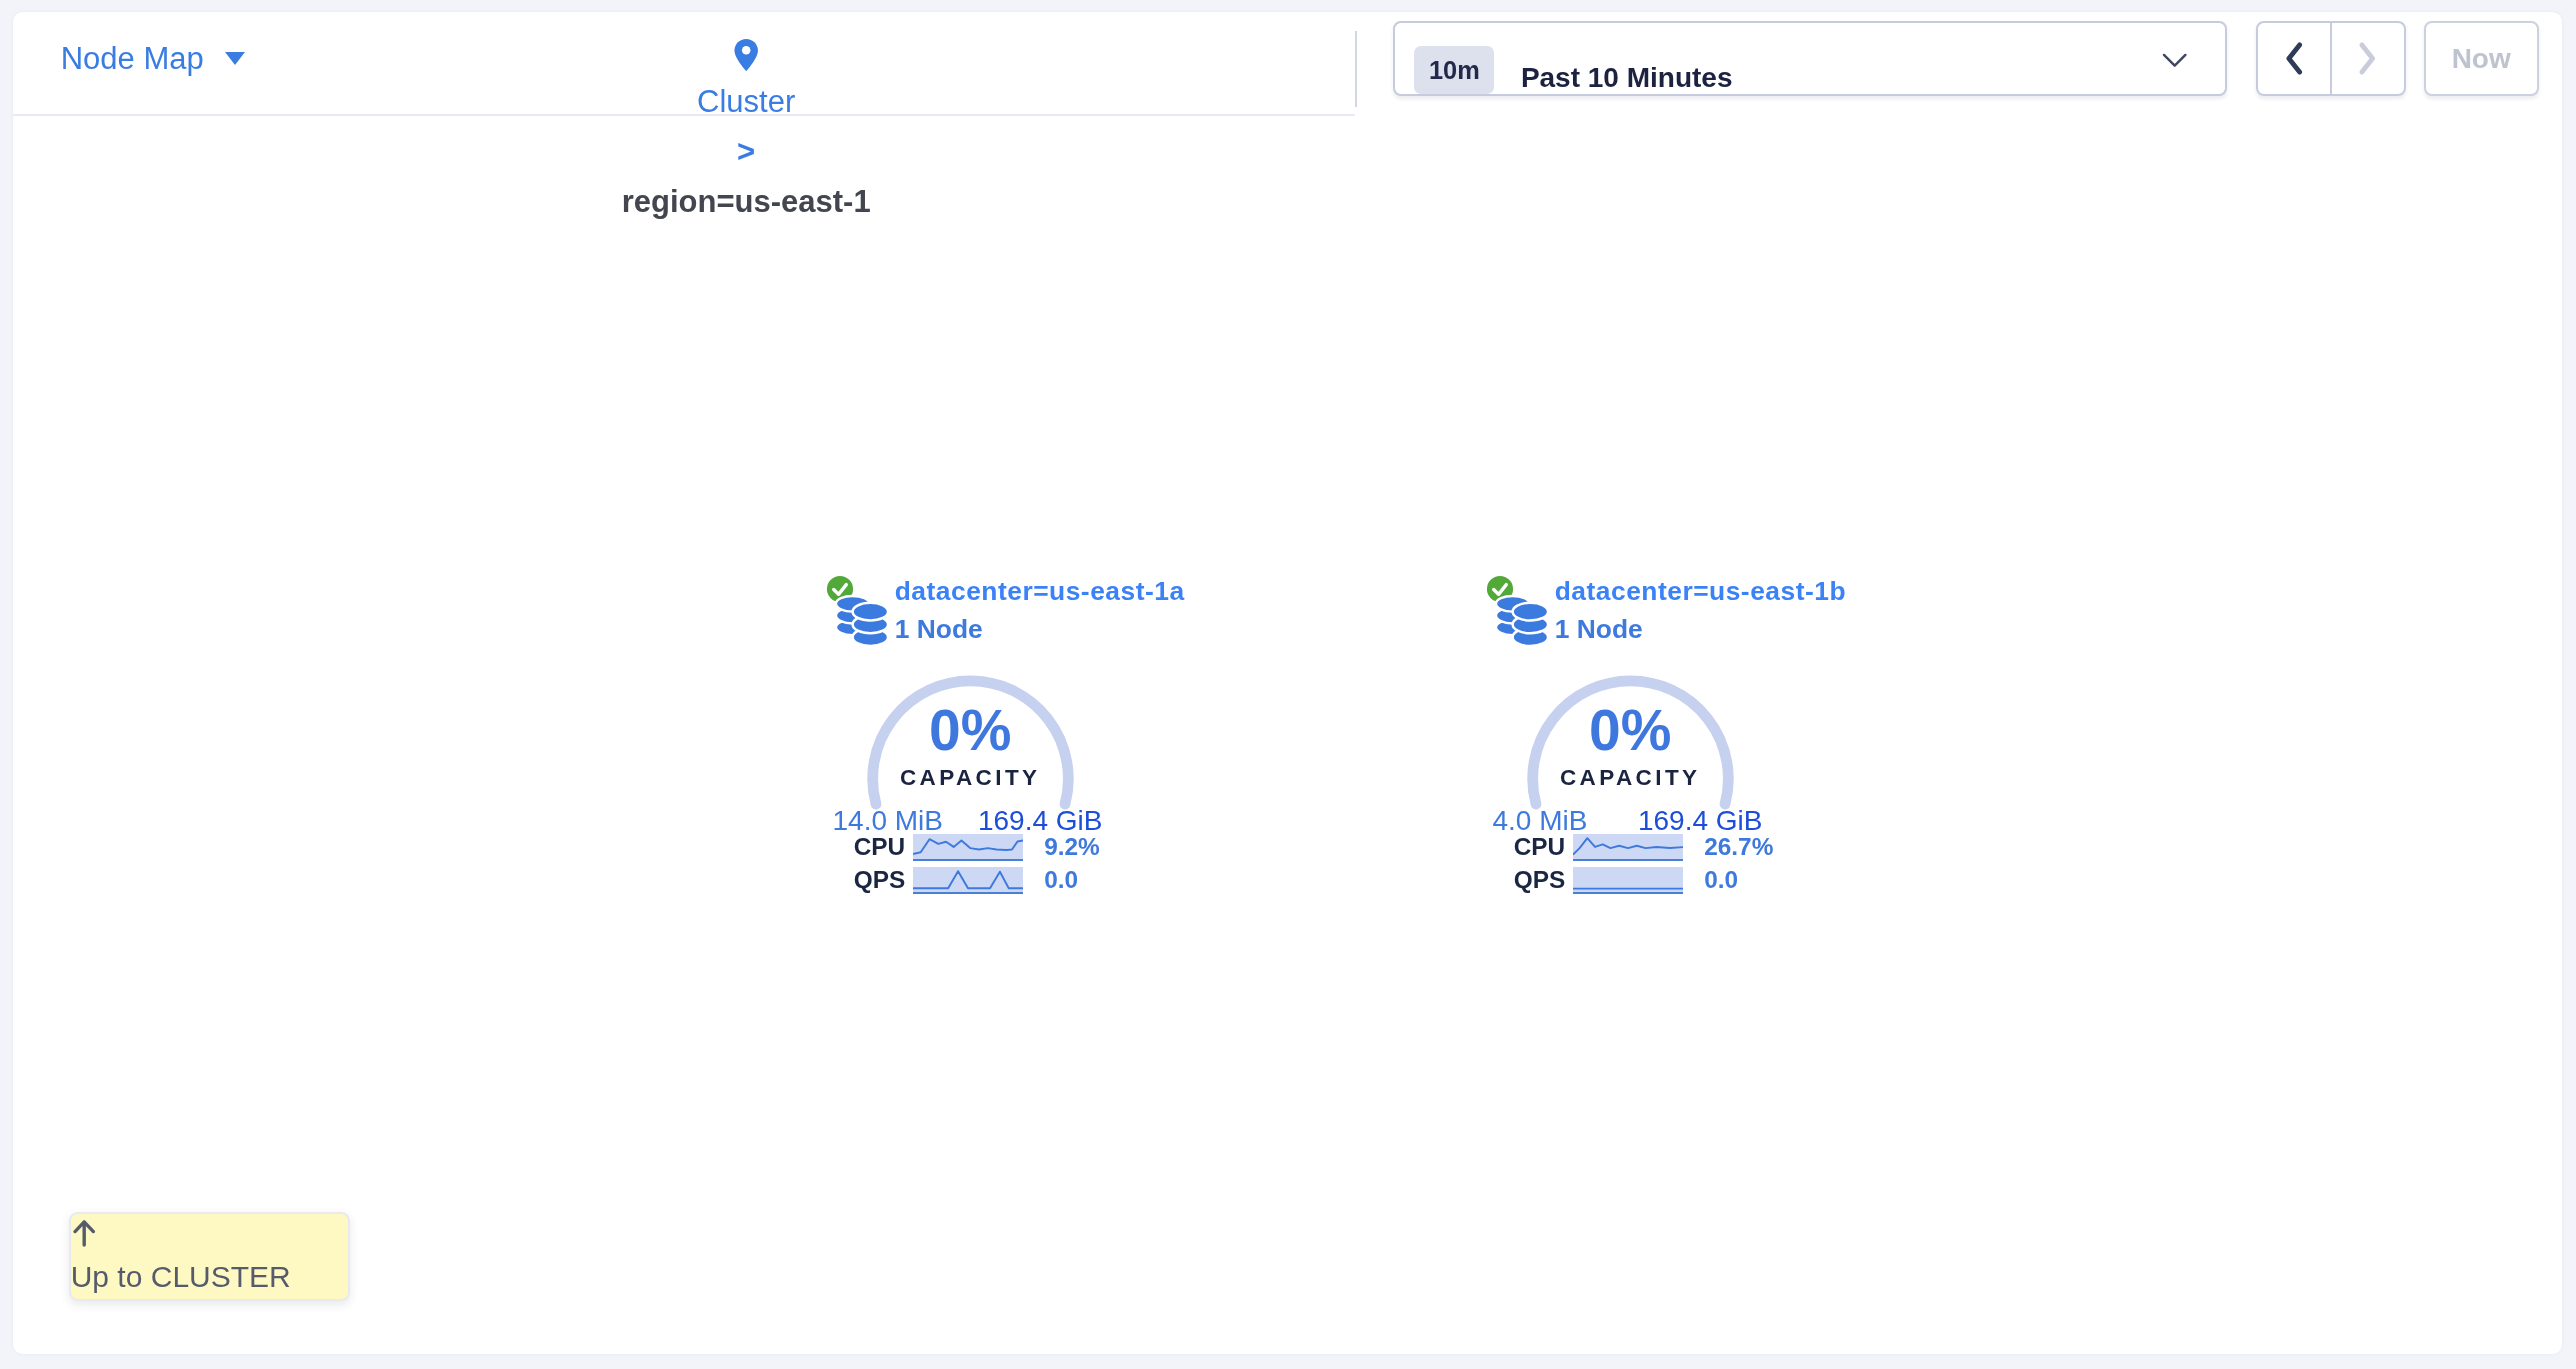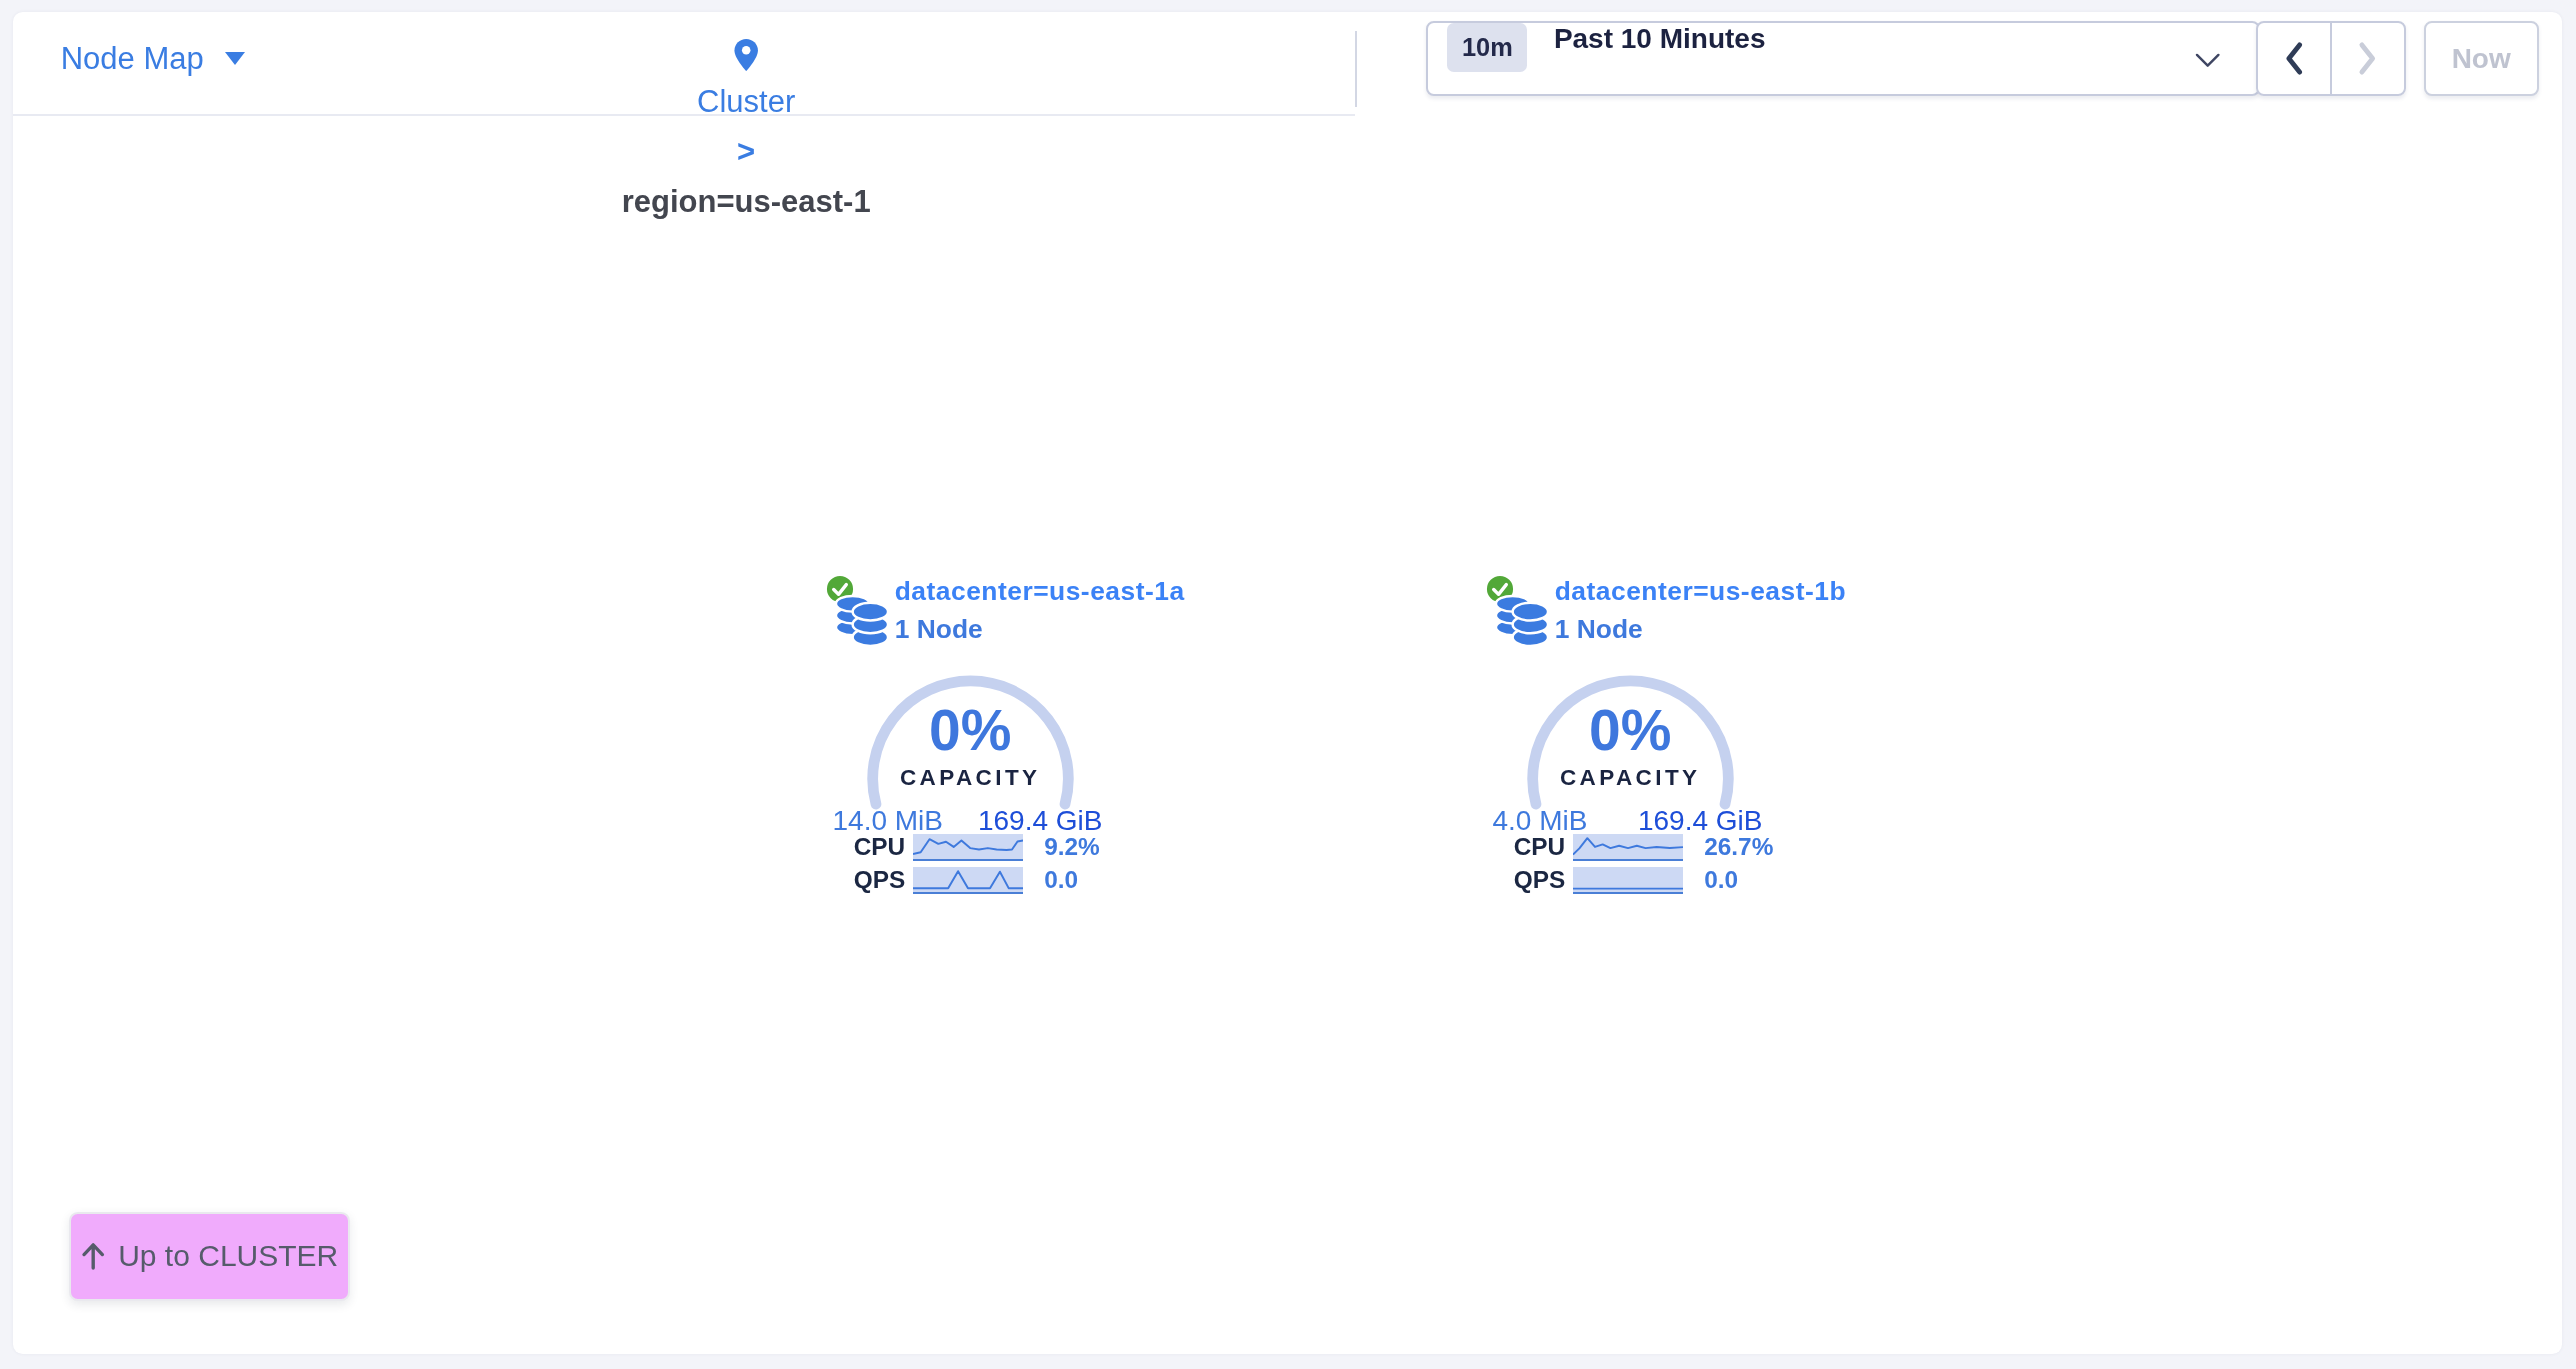--- a/index.html
+++ b/index.html
@@ -39,23 +39,22 @@
     position:absolute; left:609px; top:27px;
     display:flex; align-items:center; gap:13.7px; font-size:31px;flex-direction:column;
   }
   .breadcrumb .link { color:#3a7de2; cursor:pointer; }
   .breadcrumb .sep { color:#3a7de2; font-weight:bold; }
   .breadcrumb .current { color:#43464f; font-weight:bold; }
   
   .time-dropdown {
     position:absolute; left:1380px; top:9.8px; width:834px; height:75px;
     border:2px solid #c6cbdd; border-radius:7.8px; background:#fff;
-    display:flex; align-items:flex-start; padding-left:19.6px; cursor:pointer;
+    display:flex; align-items:flex-end; padding-left:19.6px; cursor:pointer;
     box-shadow:0 2.9px 3.9px rgba(70,80,120,0.10);
-    margin-left:33px;
   }
   .time-badge {
     background:#dde1ee; color:#23294a; font-weight:bold; font-size:25.4px;
     border-radius:6.8px; padding:9.8px 14.7px;
   }
   .time-label { margin-left:26.4px; font-size:28px; font-weight:bold; color:#1c2240; }
   .time-chevron { position:absolute; right:37px; top:30px; }
   .nav-group { position:absolute; left:2243px; top:9.8px; display:flex;
     box-shadow:0 2.9px 3.9px rgba(70,80,120,0.10); border-radius:7.8px; }
   .nav-btn {
@@ -102,24 +101,25 @@
   .metric-label { width:57px; font-size:24.4px; font-weight:bold; color:#1b2742; }
   .spark-box {
     width:110px; height:26.4px; background:#cdd9f4;
     border-bottom:2.9px solid #4a7fd6; margin-left:2px;
   }
   .spark-box svg { display:block; }
   .metric-value { margin-left:21.5px; font-size:24.4px; font-weight:bold; color:#3e79dd; }
   
   .up-btn {
     position:absolute; left:56px; top:1200px; width:281px; height:89px;
-    background:#f0abfc; border:2px solid #e9e9ee; border-radius:8.8px;
-    display:flex; align-items:center; justify-content:center; gap:11.7px;
+    background:#fef9c3; border:2px solid #e9e9ee; border-radius:8.8px;
+    display:flex; justify-content:center; gap:11.7px;
     font-size:30px; color:#565b6b; cursor:pointer;
     box-shadow:0 3.9px 9.8px rgba(40,45,70,0.10);
+    flex-direction:column;
   }
 </style>
 </head>
 <body>
 
 <div class="panel">
 
   <div class="header-border"></div>
   <div class="header-divider"></div>
 

